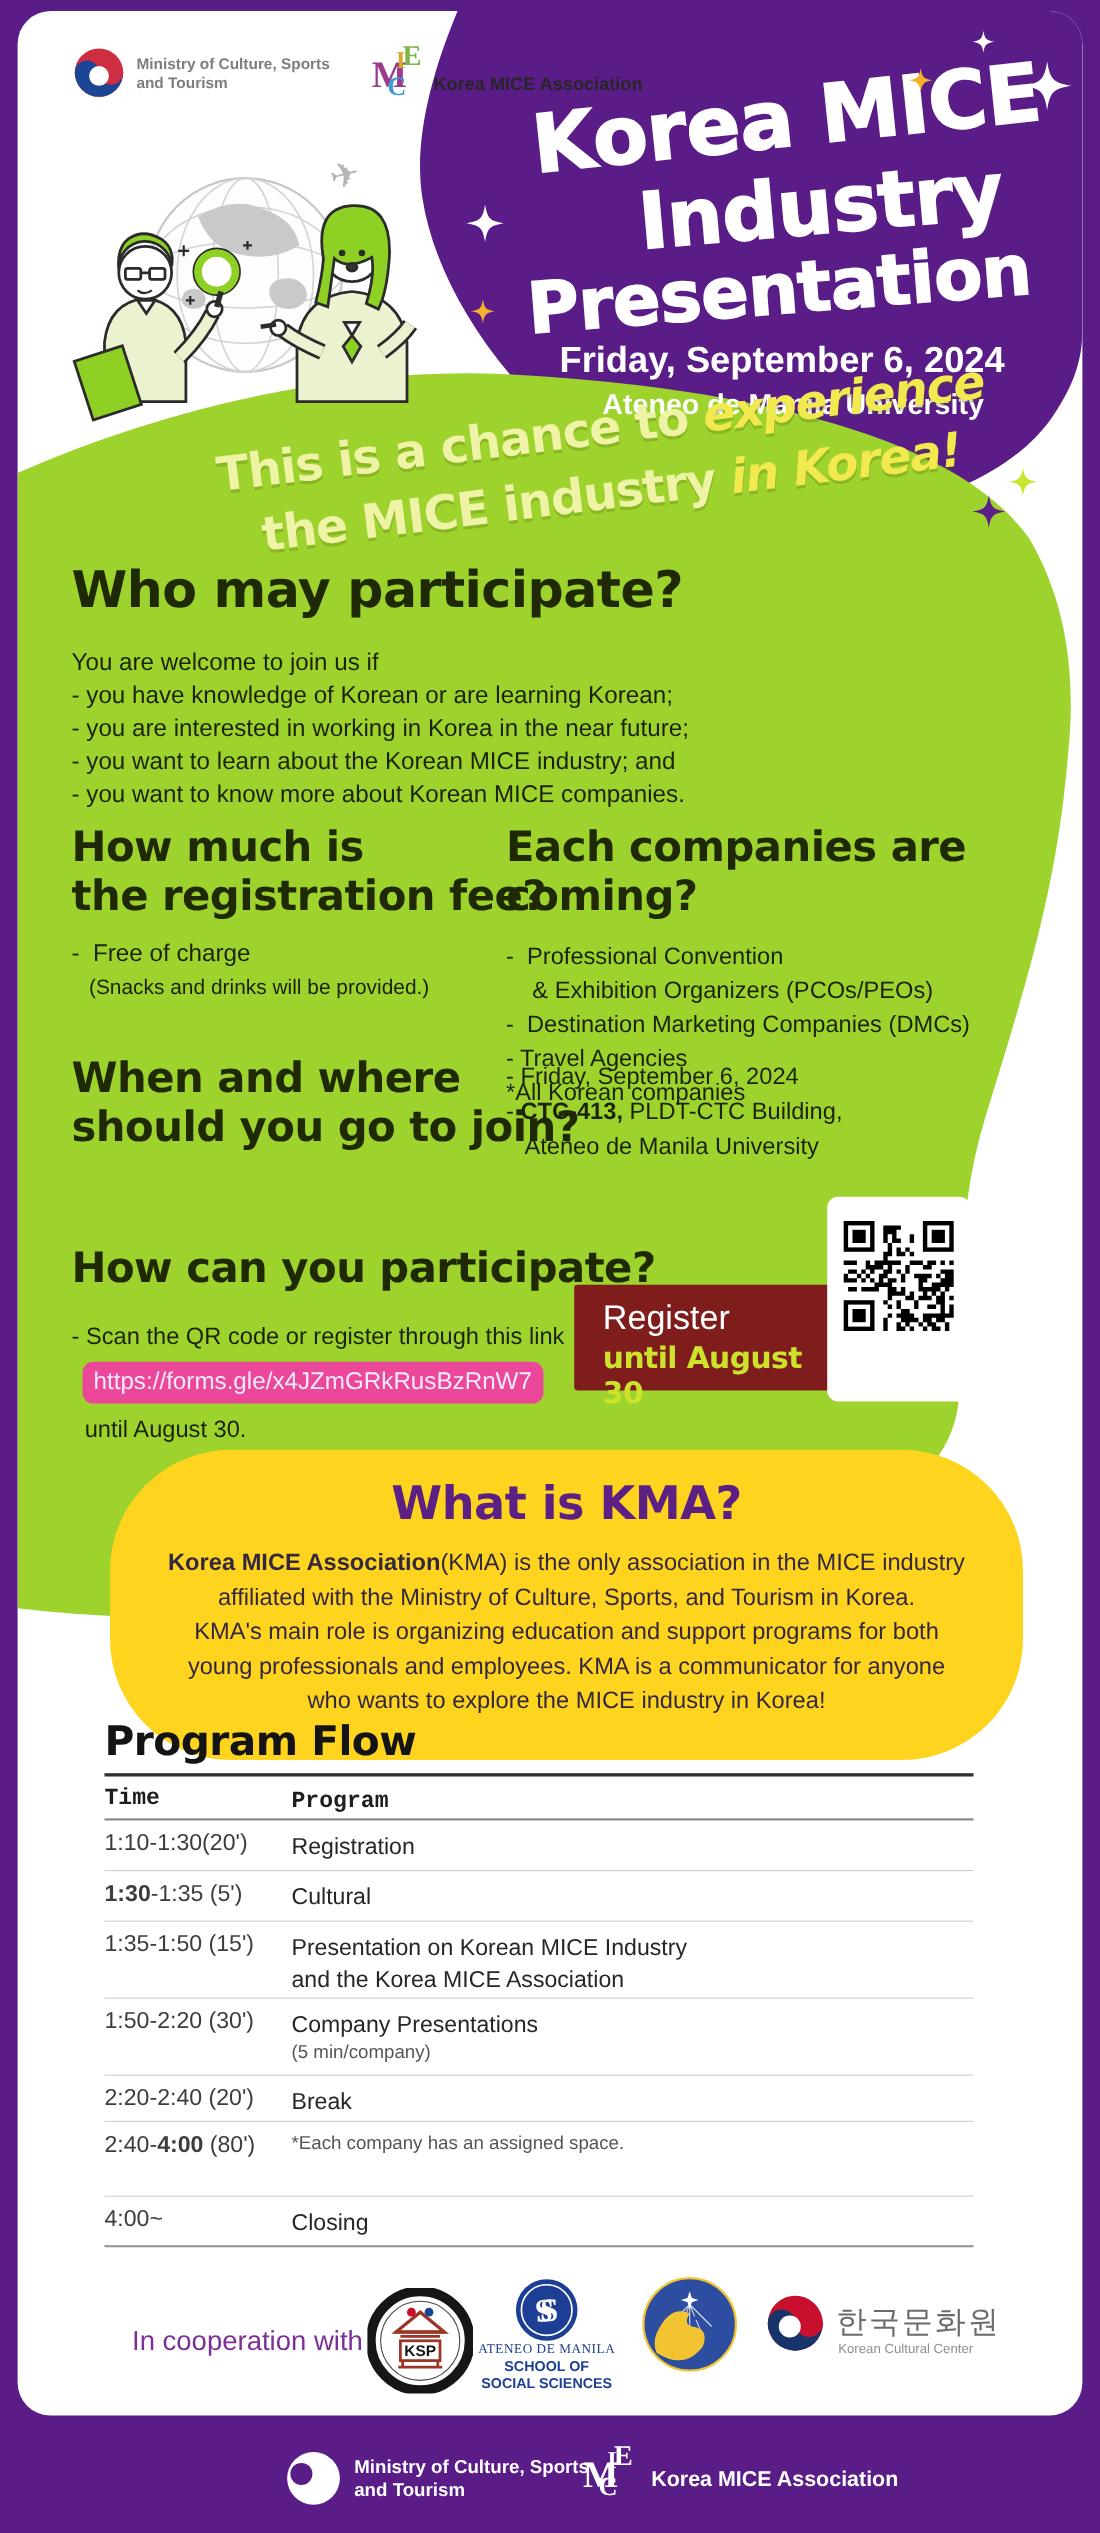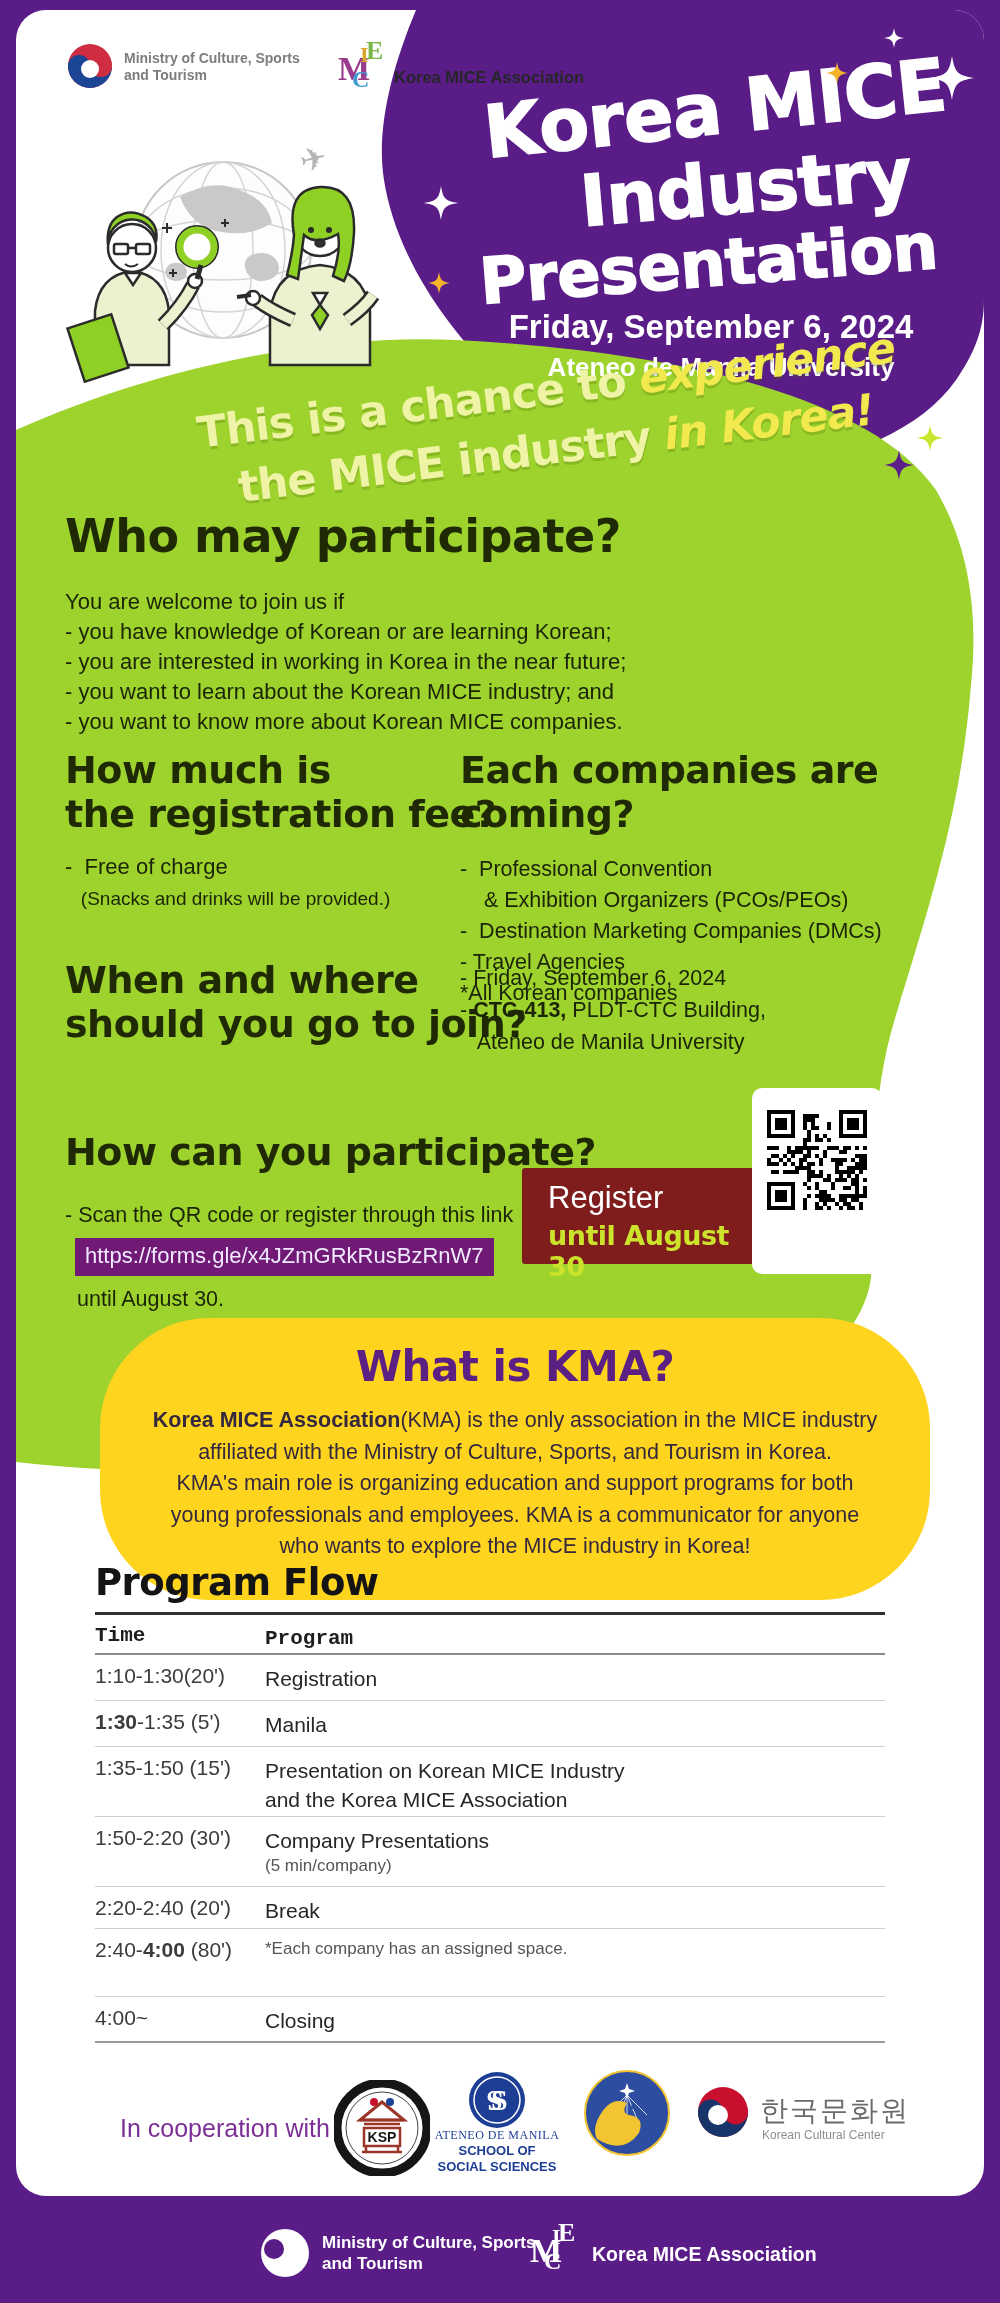--- a/index.html
+++ b/index.html
@@ -48,21 +48,21 @@
 
   .companies{left:444px;top:738px;}
   .comp-list{margin-top:18px;font-size:21.5px;line-height:31px;}
 
   .when{left:49px;top:948px;}
   .when-list{left:444px;top:952px;font-size:21.5px;line-height:32px;color:#1b2407;}
 
   .part{left:49px;top:1120px;}
   .part-body{margin-top:26px;font-size:21.5px;line-height:30px;}
   .link-pill{display:inline-block;margin:8px 0 4px 10px;padding:3px 10px 5px 10px;
-             background:#701a75;color:#efeaff;font-size:22px;}
+             background:#ec4899;color:#efeaff;font-size:22px;border-radius:10px;}
   .until{margin-left:12px;margin-top:4px;}
 
   .register{left:506px;top:1158px;width:248px;height:96px;background:#7f1d1d;border-radius:3px;}
   .reg-label{position:absolute;left:26px;top:12px;color:#fff;font-size:31px;}
   .reg-deadline{position:absolute;left:26px;top:52px;color:#cde32b;font-size:27px;
                 font-family:"DejaVu Sans",sans-serif;font-weight:bold;letter-spacing:-0.5px;}
   .qr-tile{left:736px;top:1078px;width:130px;height:186px;background:#fff;border-radius:10px;}
 
   
   .kma-blob{left:84px;top:1308px;width:830px;height:282px;background:#ffd41e;border-radius:110px;}
@@ -285,21 +285,21 @@
         <div class="ptime"><span>1:10-1:30(20')</span><b></b><span></span></div>
         <div class="pprog">
             <div>Registration</div>
             <div></div>
             <div class="pnote"></div>
           </div>
       </div>
       <div class="prow h44">
         <div class="ptime"><span></span><b>1:30</b><span>-1:35 (5')</span></div>
         <div class="pprog">
-            <div>Manila</div>
+            <div>Cultural</div>
             <div></div>
             <div class="pnote"></div>
           </div>
       </div>
       <div class="prow h70">
         <div class="ptime"><span>1:35-1:50 (15')</span><b></b><span></span></div>
         <div class="pprog">
             <div>Presentation on Korean MICE Industry</div>
             <div>and the Korea MICE Association</div>
             <div class="pnote"></div>

